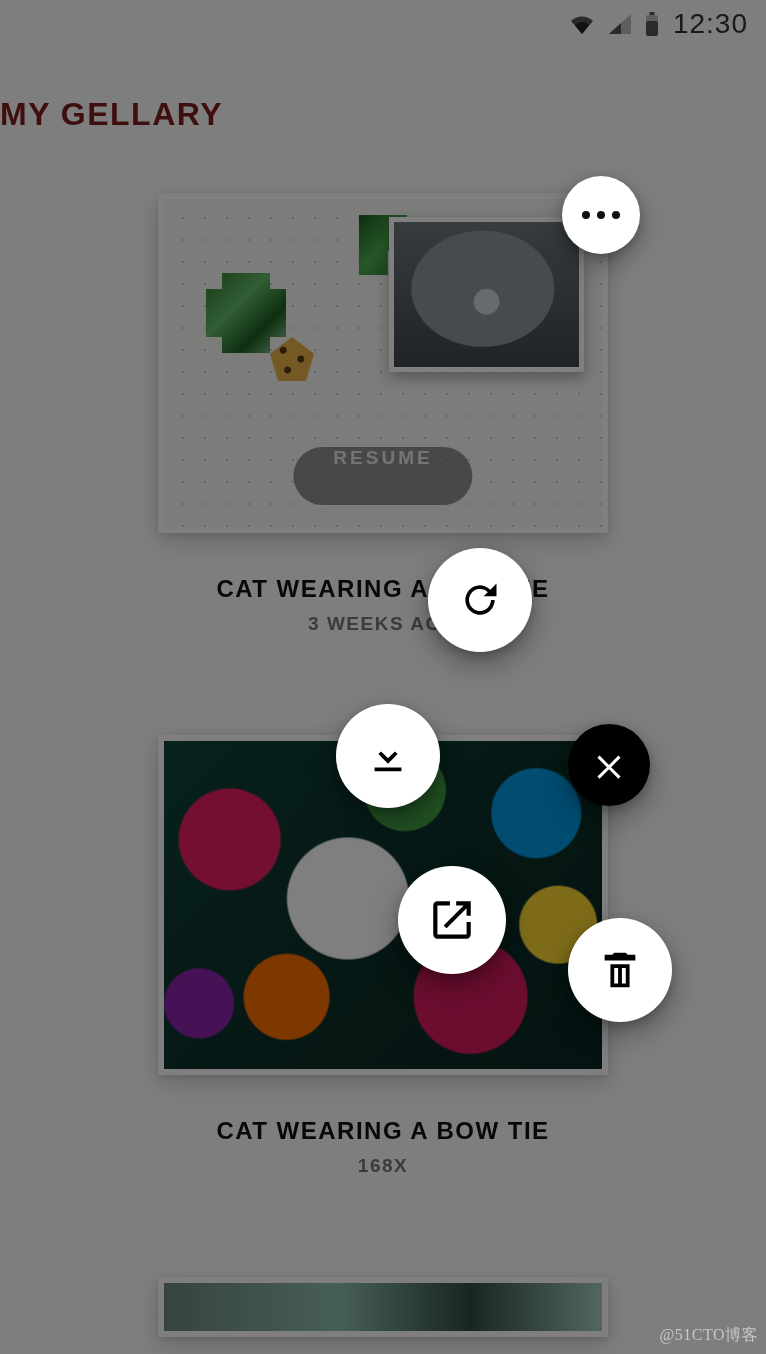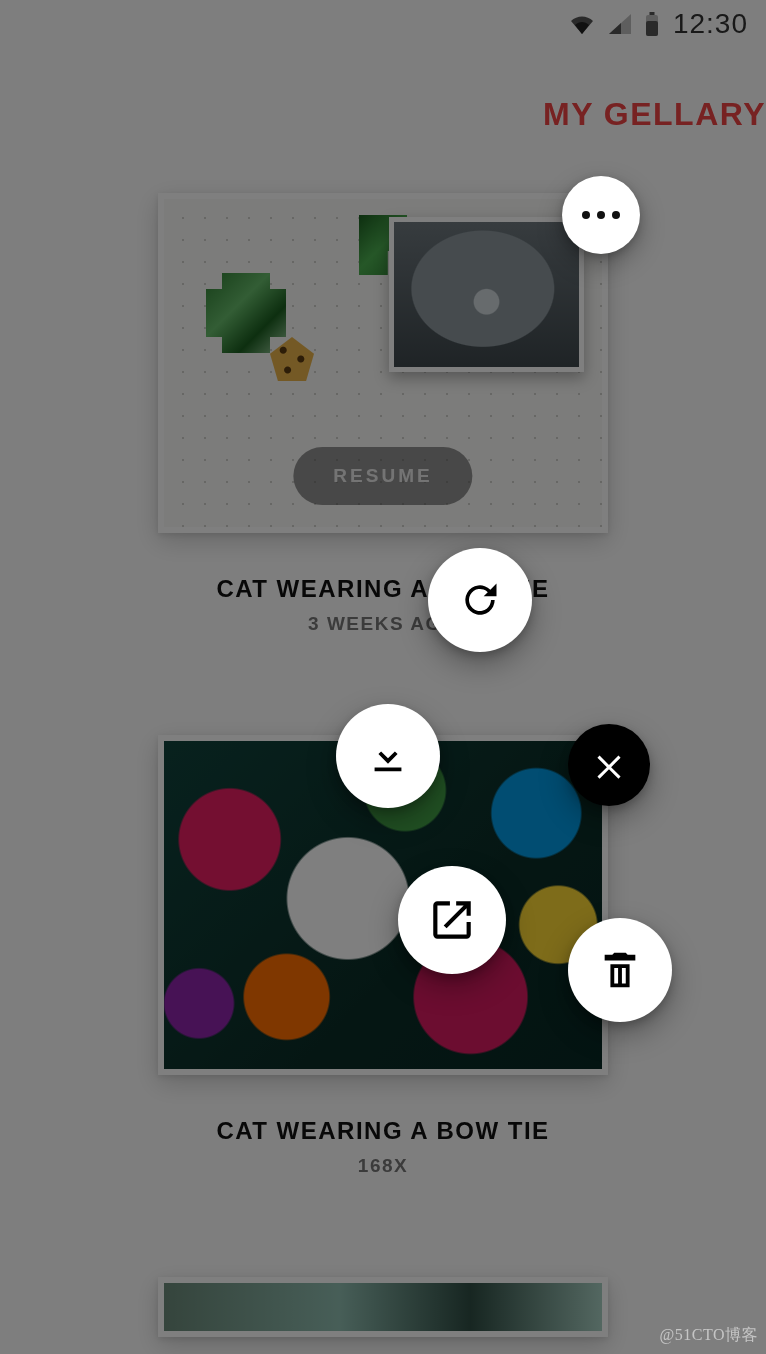--- a/index.html
+++ b/index.html
@@ -25,25 +25,25 @@
     align-items: center;
     padding: 0 18px;
     gap: 14px;
     color: #333;
     margin-left: 16px;
   }
   .status-bar .icon { display: inline-flex; align-items: center; justify-content: center; }
   .status-time { font-size: 28px; color: #333; font-weight: 400; letter-spacing: 1px; }
 
   .page-title {
-    text-align: right;
+    text-align: left;
     font-size: 32px;
     font-weight: 800;
     letter-spacing: 1.5px;
-    color: #ef4444;
+    color: #7f1d1d;
     margin-top: 48px;
   }
 
   .gallery {
     padding: 60px 0 40px;
     display: flex;
     flex-direction: column;
     align-items: center;
     gap: 100px;
   }
@@ -112,21 +112,21 @@
     bottom: 22px; left: 50%; transform: translateX(-50%);
     height: 58px;
     padding: 0 40px;
     border-radius: 30px;
     border: none;
     background: rgba(60,60,60,.55);
     color: #e9e9e9;
     font-size: 19px;
     font-weight: 700;
     letter-spacing: 3px;
-    display: flex; align-items: center; justify-content: center;
+    display: flex; justify-content: center;
   }
 
   .card-title {
     margin-top: 42px;
     font-size: 24px;
     font-weight: 800;
     letter-spacing: 1.5px;
     color: #111;
     text-align: center;
   }

